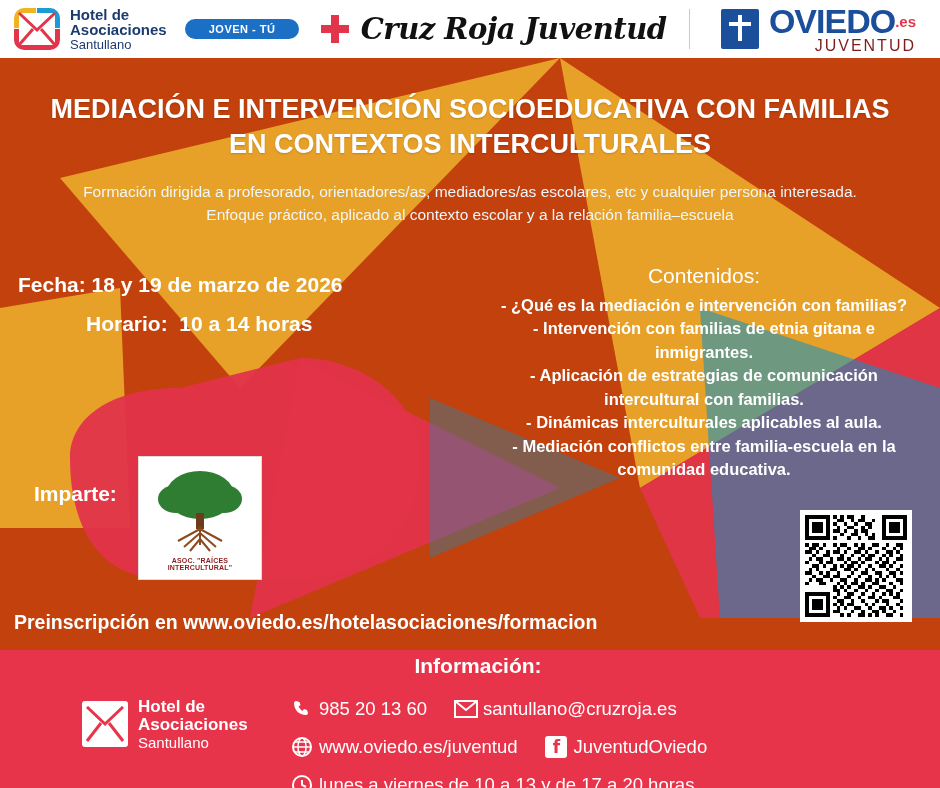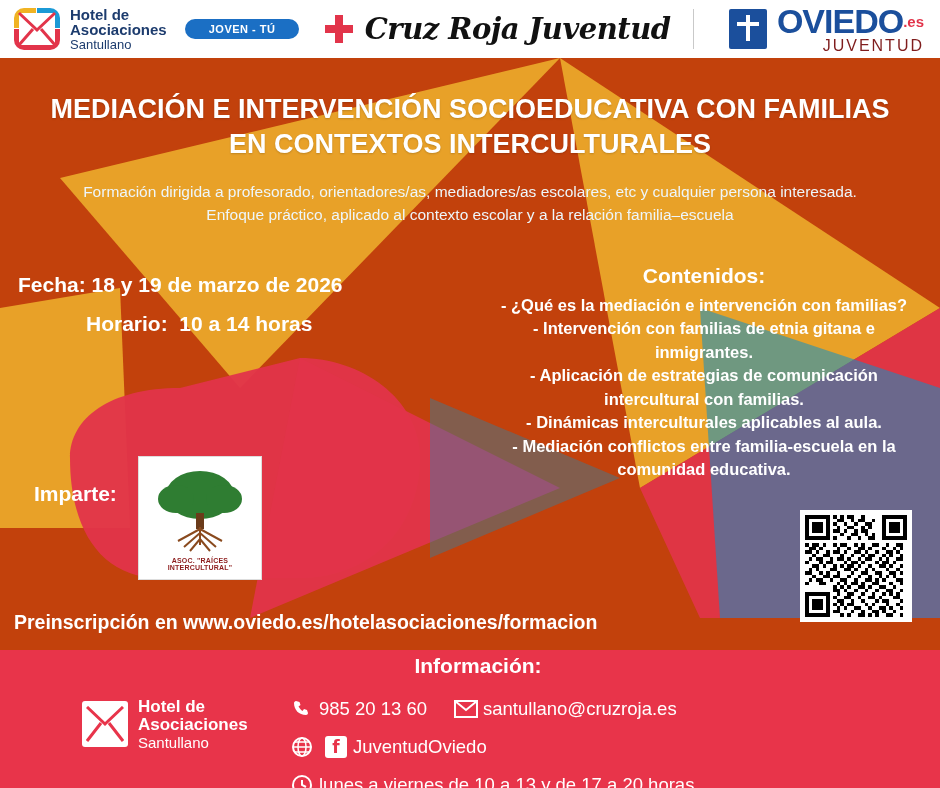--- a/index.html
+++ b/index.html
@@ -59,21 +59,21 @@
   }
   .cr-cross { width: 28px; height: 28px; position: relative; }
   .cr-cross .v { position: absolute; left: 10px; top: 0; width: 8px; height: 28px; background: #e2344a; }
   .cr-cross .h { position: absolute; left: 0; top: 10px; width: 28px; height: 8px; background: #e2344a; }
   .cr-word {
     font-family: "DejaVu Serif", serif;
     font-style: italic; font-size: 29px; color: #111111; font-weight: bold;
     letter-spacing: -.5px;
   }
   .hdr-divider { width: 1px; height: 40px; background: #c9c9c9; margin: 0 10px; }
-  .hdr-right { display: flex; align-items: center; gap: 10px; padding-right: 16px; }
+  .hdr-right { display: flex; align-items: center; gap: 10px; padding-right: 24px; }
   .ov-shield { width: 38px; height: 40px; background: #1b4f9c; position: relative; border-radius: 2px; }
   .ov-shield .cross-v { position: absolute; left: 17px; top: 6px; width: 4px; height: 26px; background: #fff; }
   .ov-shield .cross-h { position: absolute; left: 8px; top: 13px; width: 22px; height: 4px; background: #fff; }
   .ov-text { line-height: 1; }
   .ov-text .big { font-size: 34px; font-weight: bold; color: #1b4f9c; letter-spacing: -1px; }
   .ov-text .es { font-size: 15px; color: #e2344a; font-weight: bold; vertical-align: super; }
   .ov-text .sub { font-size: 16px; color: #7f1d1d; letter-spacing: 2px; text-align: right; }
 
   
   .body-area {
@@ -117,21 +117,21 @@
   .logo-raices .caption {
     position: absolute; bottom: 8px; left: 0; width: 100%;
     text-align: center; font-size: 7px; color: #8c1b1b; font-weight: bold;
     letter-spacing: .2px;
   }
 
   .contenidos {
     position: absolute; right: 16px; top: 206px; width: 440px;
     color: #ffffff; text-align: center;
   }
-  .contenidos h3 { font-size: 21px; font-weight: bold; margin-bottom: 6px; }
+  .contenidos h3 { font-size: 21px; font-weight: normal; margin-bottom: 6px; }
   .contenidos ul { list-style: none; }
   .contenidos li { font-size: 16.5px; font-weight: bold; line-height: 1.42; }
 
   .qr {
     position: absolute; right: 28px; bottom: 28px;
     width: 112px; height: 112px; background: #ffffff; padding: 5px;
   }
   .qr svg { display: block; }
 
   .preinscripcion {
@@ -544,20 +544,21 @@
         <span class="val">santullano@cruzroja.es</span>
       </div>
       <div class="line">
         <span class="ic">
           <svg width="20" height="20" viewBox="0 0 20 20">
               <circle cx="10" cy="10" r="9" fill="none" stroke="#ffffff" stroke-width="2"></circle>
               <ellipse cx="10" cy="10" rx="4" ry="9" fill="none" stroke="#ffffff" stroke-width="1.5"></ellipse>
               <path d="M1 10 H19 M2.5 5 H17.5 M2.5 15 H17.5" stroke="#ffffff" stroke-width="1.5" fill="none"></path>
             </svg>
         </span>
+        <span class="val">www.oviedo.es/juventud</span>
         <span class="ic">
           <span class="fb-badge">f</span>
         </span>
         <span class="val">JuventudOviedo</span>
       </div>
       <div class="line">
         <span class="ic">
           <svg width="20" height="20" viewBox="0 0 20 20">
               <circle cx="10" cy="10" r="9" fill="none" stroke="#ffffff" stroke-width="2"></circle>
               <path d="M10 5 V10 L14 12" fill="none" stroke="#ffffff" stroke-width="2"></path>

